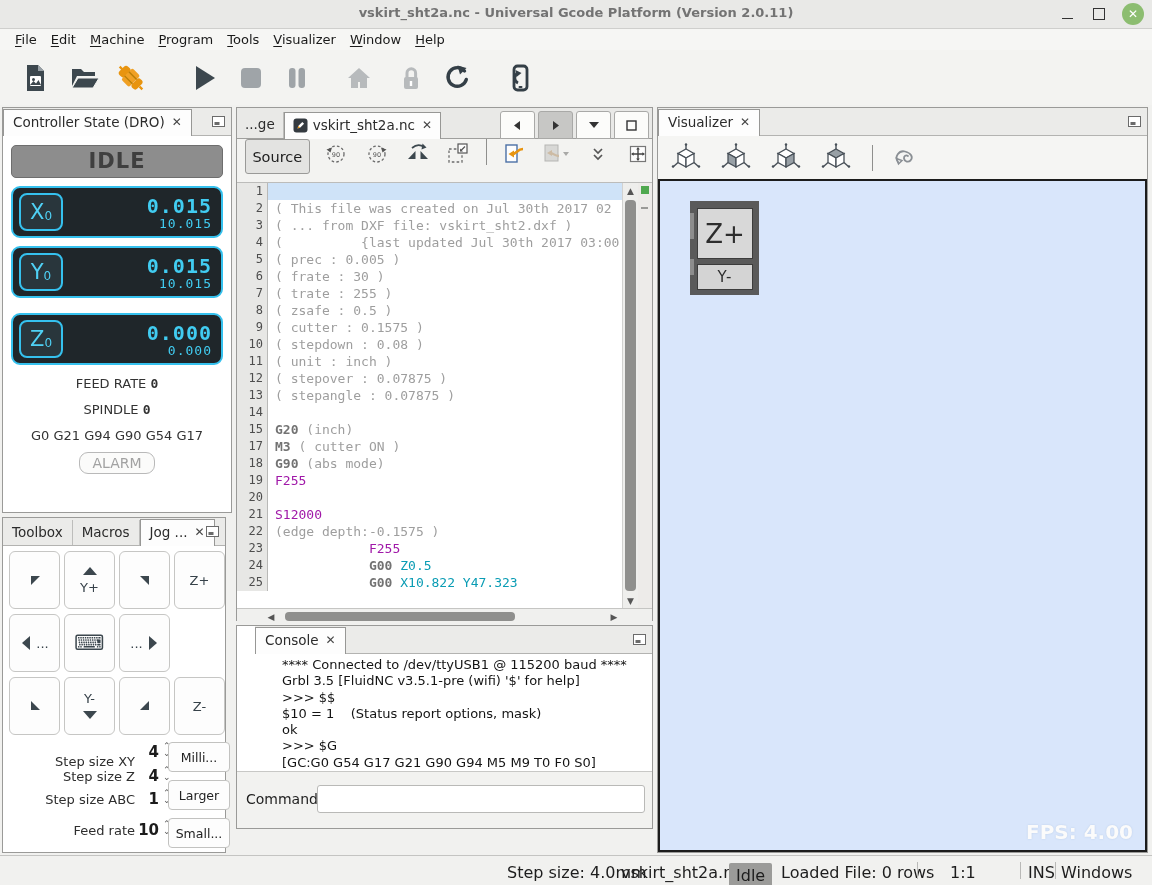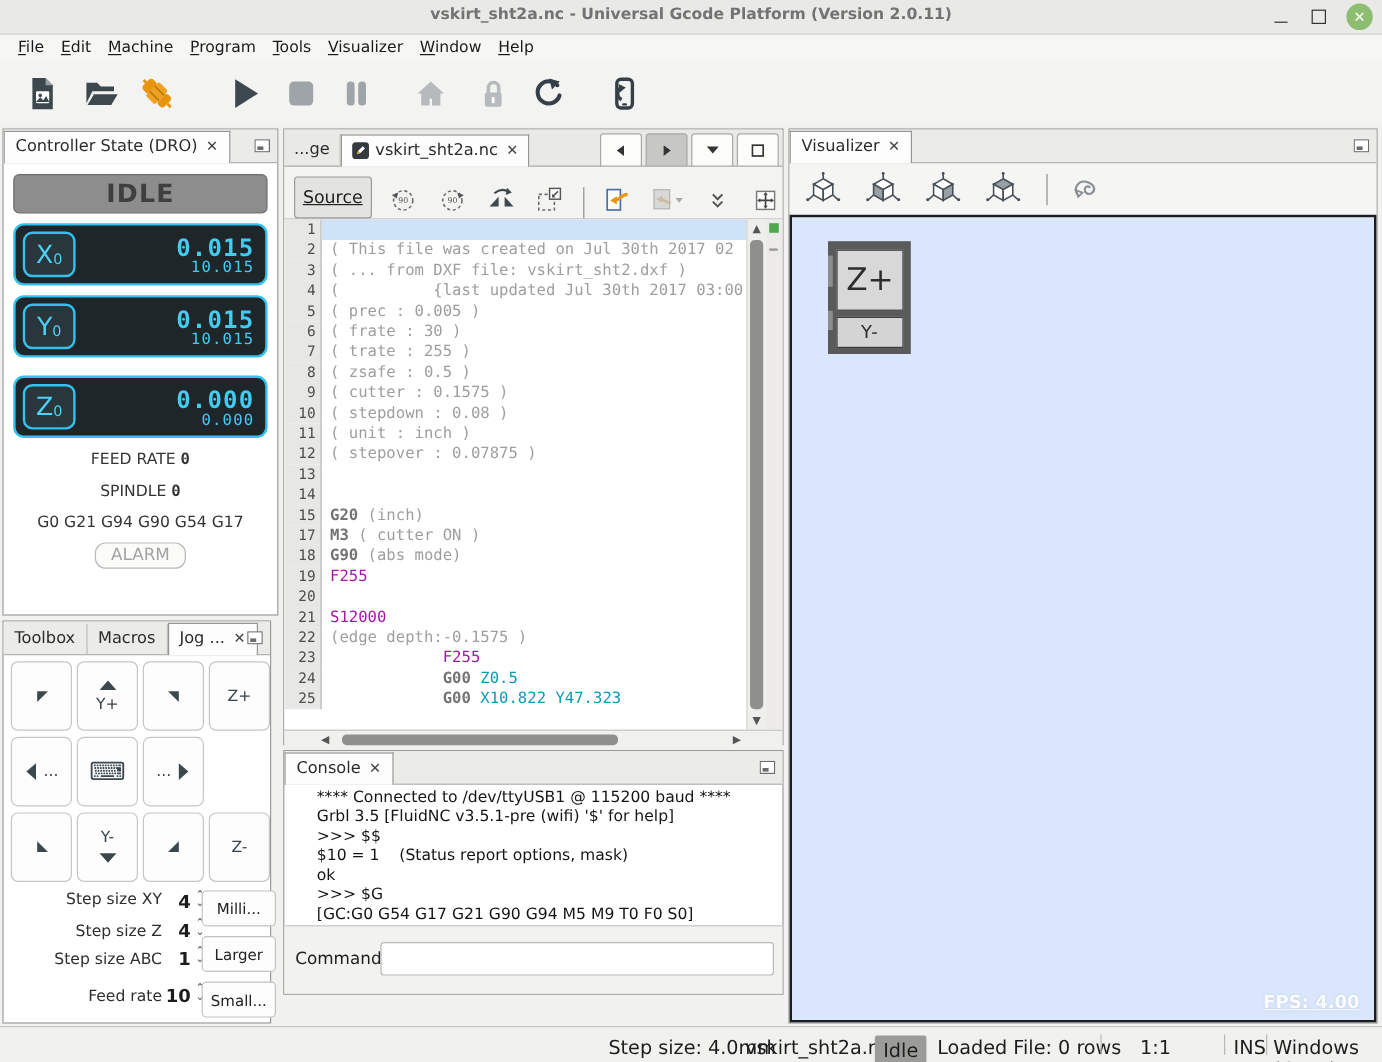--- a/index.html
+++ b/index.html
@@ -57,21 +57,21 @@
   .unit-btn{position:absolute;left:165px;width:62px;height:30px;background:#fdfdfd;border:1px solid #c2c2c0;border-radius:4px;
             font-size:12.5px;font-weight:500;color:#222;display:flex;align-items:center;justify-content:center;box-sizing:border-box;}
   
   #editor-panel{left:236px;top:107px;width:417px;height:514px;}
   #editor-tabs{height:30px;background:#e9e9e7;border-bottom:1px solid #9f9f9d;display:flex;align-items:flex-end;position:relative;}
   #editor-tabs .tab{padding:4px 8px 6px 8px;}
   .navbtns{position:absolute;right:3px;top:3px;display:flex;gap:3px;}
   .navbtn{width:33px;height:26px;background:#fcfcfa;border:1px solid #a9a9a7;border-radius:3px 3px 0 0;
           display:flex;align-items:center;justify-content:center;}
   .navbtn.pressed{background:#c7c7c5;}
-  #editor-toolbar{height:43px;background:#f3f3f1;border-bottom:1px solid #bcbcba;display:flex;align-items:flex-end;position:relative;text-decoration:underline;}
+  #editor-toolbar{height:43px;background:#f3f3f1;border-bottom:1px solid #bcbcba;display:flex;align-items:flex-start;position:relative;}
   #source-btn{margin-left:8px;width:68px;height:33px;background:#e3e3e1;border:1px solid #9a9a98;border-radius:3px;
               font-size:14.5px;color:#1e1e1e;display:flex;align-items:center;justify-content:center;}
   .ed-ic{display:flex;align-items:center;justify-content:center;width:30px;height:30px;margin-left:13px;}
   .vdiv{width:1px;height:26px;background:#8f8f8d;margin-left:14px;}
   #code-area{position:relative;height:425px;background:#fff;overflow:hidden;}
   .crow{display:flex;height:17px;line-height:17px;}
   .ln{width:26px;background:#e7e7e5;border-right:1px solid #b9b9b7;text-align:right;padding-right:4px;
       font-family:"DejaVu Sans Mono",monospace;font-size:12px;color:#4d4d4d;flex:none;}
   .cd{flex:1;padding-left:7px;white-space:pre;overflow:hidden;font-family:"DejaVu Sans Mono","Liberation Mono",monospace;font-size:13px;margin-right:29px;}
   .crow.sel .cd{background:#cfe3f8;}
@@ -79,38 +79,38 @@
   #vscroll{position:absolute;right:14px;top:0;bottom:0;width:15px;background:#eeeeec;border-left:1px solid #d2d2d0;}
   #vthumb{position:absolute;left:2px;right:2px;top:17px;bottom:17px;background:#8f8f8d;border-radius:4px;}
   .sbtn{position:absolute;left:0;width:15px;height:15px;display:flex;align-items:center;justify-content:center;font-size:9px;color:#555;background:#eeeeec;}
   #estripe{position:absolute;right:0;top:0;bottom:0;width:14px;background:#edebe9;}
   #estripe .gsq{position:absolute;right:3px;top:3px;width:8px;height:8px;background:#4fa84f;}
   #estripe .cmark{position:absolute;right:4px;top:24px;width:7px;height:2px;background:#9a9a98;}
   #hscroll{height:15px;background:#f0f0ee;border-top:1px solid #c5c5c3;position:relative;}
   #hthumb{position:absolute;left:48px;width:230px;top:3px;height:9px;background:#8f8f8d;border-radius:4px;}
   .hbtn{position:absolute;top:0;width:16px;height:15px;display:flex;align-items:center;justify-content:center;font-size:9px;color:#555;}
   
-  #console-panel{left:236px;top:625px;width:417px;height:204px;}
+  #console-panel{left:236px;top:625px;width:417px;height:204px;padding-left:18px;}
   #console-body{padding:3px 7px;height:139px;overflow:hidden;margin-left:20px;}
   .con-line{font-size:13px;line-height:16.3px;color:#141414;white-space:pre;}
   #console-cmd{position:absolute;left:0;right:0;bottom:0;height:56px;background:#f2f2f0;border-top:1px solid #c8c8c6;}
   #cmd-label{position:absolute;left:9px;top:19px;font-size:14px;color:#1e1e1e;}
   #cmd-input{position:absolute;left:80px;right:7px;top:13px;height:28px;background:#fff;border:1px solid #b9b9b7;border-radius:3px;box-sizing:border-box;}
   
   #viz-panel{left:657px;top:107px;width:491px;height:746px;background:#f5f5f3;}
   #viz-toolbar{height:44px;background:#f5f5f3;display:flex;align-items:center;padding-left:12px;gap:18px;}
   #viz-canvas{position:absolute;left:0px;right:0px;top:71px;bottom:0px;background:#d9e6fb;border:2px solid #1c1c1c;box-sizing:border-box;}
   #ocube{position:absolute;left:30px;top:20px;width:69px;height:94px;background:#5a5a5a;}
   #ocube .fz{position:absolute;left:7px;top:7px;width:54px;height:49px;background:#d8d8d8;border:1px solid #3c3c3c;
              display:flex;align-items:center;justify-content:center;font-size:26px;color:#2d2d2d;}
   #ocube .fy{position:absolute;left:7px;top:63px;width:54px;height:24px;background:#d4d4d4;border:1px solid #3c3c3c;
              display:flex;align-items:center;justify-content:center;font-size:15px;color:#2d2d2d;letter-spacing:1px;}
   #ocube .sliv1{position:absolute;left:0;top:12px;width:4px;height:26px;background:#8d8d8d;}
   #ocube .sliv2{position:absolute;left:0;top:58px;width:4px;height:16px;background:#8d8d8d;}
-  #fps{position:absolute;right:12px;bottom:6px;font-size:15px;font-weight:bold;color:#fbfbfb;text-shadow:0 0 2px #b9cce8;text-decoration:underline;}
+  #fps{position:absolute;right:12px;bottom:6px;font-size:20px;font-weight:bold;color:#fbfbfb;text-shadow:0 0 2px #b9cce8;}
   
   #statusbar{left:0;top:855px;width:1152px;height:30px;background:#f1f1ef;border-top:1px solid #c4c4c2;font-size:16px;color:#1d1d1d;}
   #statusbar .abs{top:7px;}
   .sdiv{position:absolute;top:6px;width:1px;height:17px;background:#b9b9b7;}
   #sb-idle{top:4px;background:#9b9b99;color:#1d1d1d;padding:3px 7px;border-radius:2px;}
   svg{display:block;}
 </style>
 </head>
 <body>
 
@@ -328,21 +328,21 @@
         </svg>
       </div>
       <div class="jog-btn" style="left: 116px; top: 131px;">
         <svg width="14" height="14">
           <polygon points="11,2 11,11 2,11" fill="#3c474e"></polygon>
         </svg>
       </div>
       <div class="jog-btn" style="left: 171px; top: 131px;">
         <span>Z-</span>
       </div>
-      <div class="stepper-label" style="top: 196px;">Step size XY</div>
+      <div class="stepper-label" style="top: 208px;">Step size XY</div>
       <div class="stepper-value" style="top: 197px; left: 128px;">4</div>
       <div class="spin" style="top: 197px; left: 160px;">
         <span>⌃</span>
         <span>⌄</span>
       </div>
       <div class="stepper-label" style="top: 223px;">Step size Z</div>
       <div class="stepper-value" style="top: 221px; left: 128px;">4</div>
       <div class="spin" style="top: 221px; left: 160px;">
         <span>⌃</span>
         <span>⌄</span>
@@ -514,20 +514,21 @@
         <div class="crow">
           <div class="ln">11</div>
           <div class="cd"><span class="tk-c">( unit : inch )</span></div>
         </div>
         <div class="crow">
           <div class="ln">12</div>
           <div class="cd"><span class="tk-c">( stepover : 0.07875 )</span></div>
         </div>
         <div class="crow">
           <div class="ln">13</div>
+          <div class="cd"><span class="tk-c">( stepangle : 0.07875 )</span></div>
         </div>
         <div class="crow">
           <div class="ln">14</div>
           <div class="cd"></div>
         </div>
         <div class="crow">
           <div class="ln">15</div>
           <div class="cd"><span class="tk-g">G20</span><span class="tk-c"> (inch)</span></div>
         </div>
         <div class="crow">

